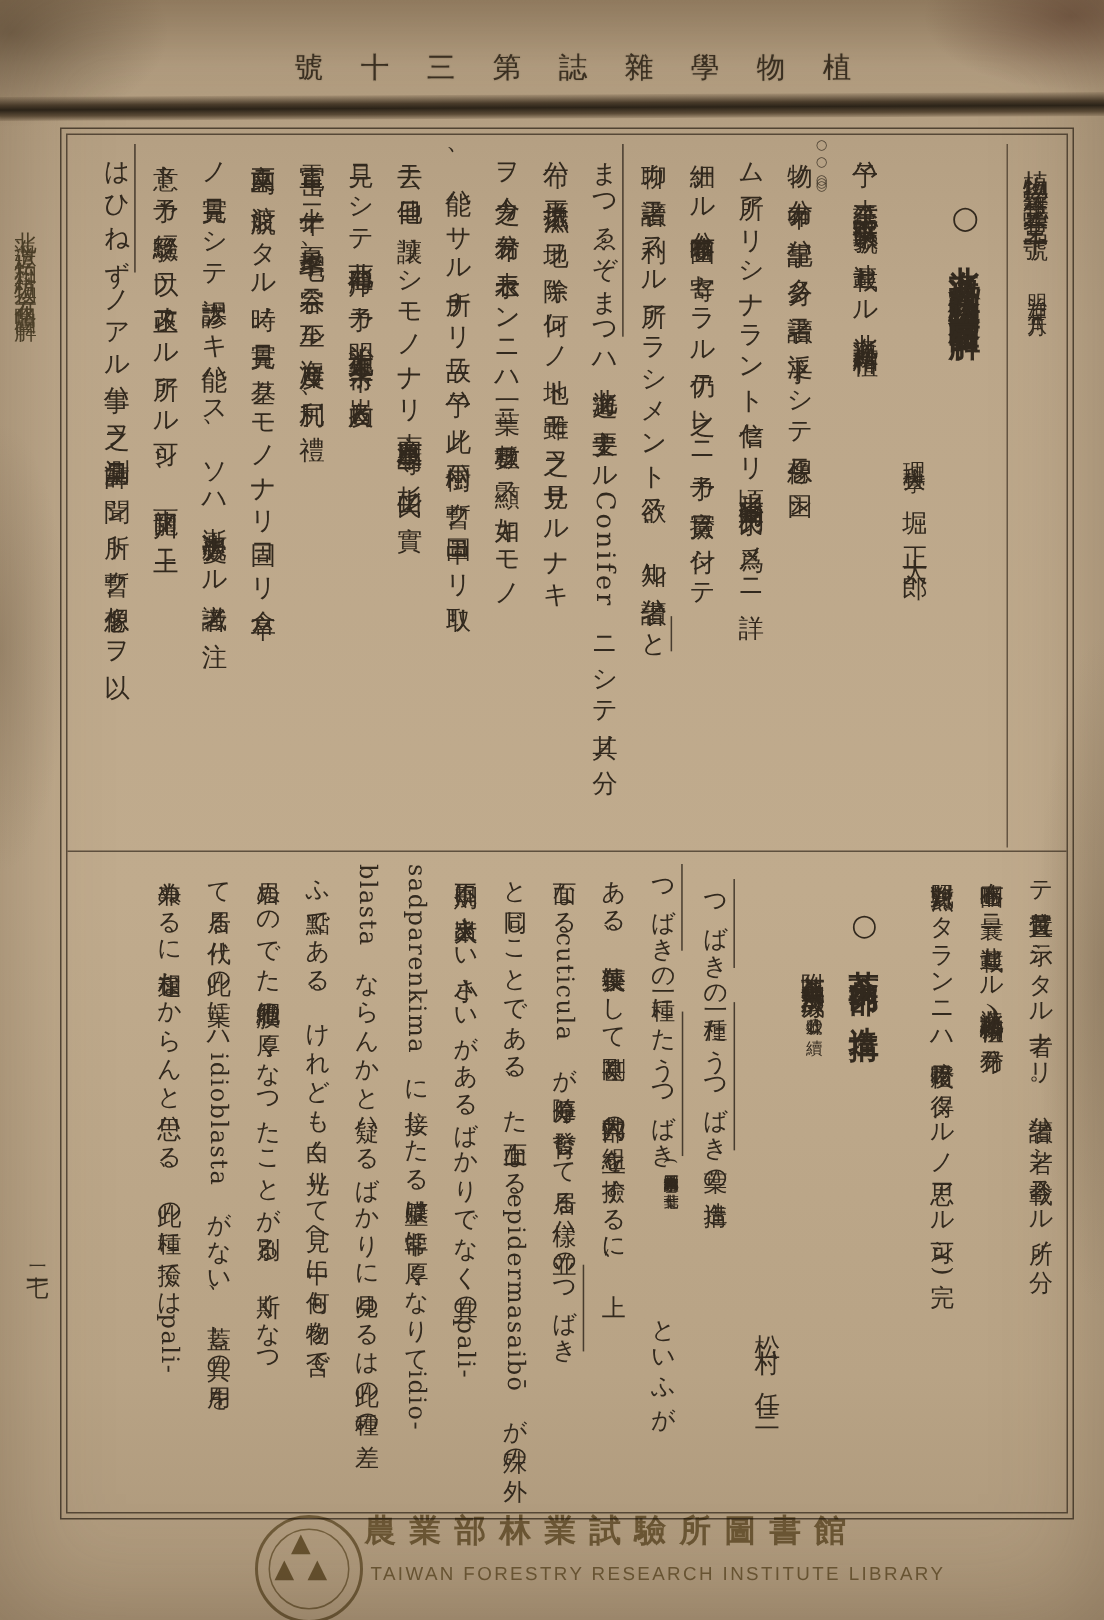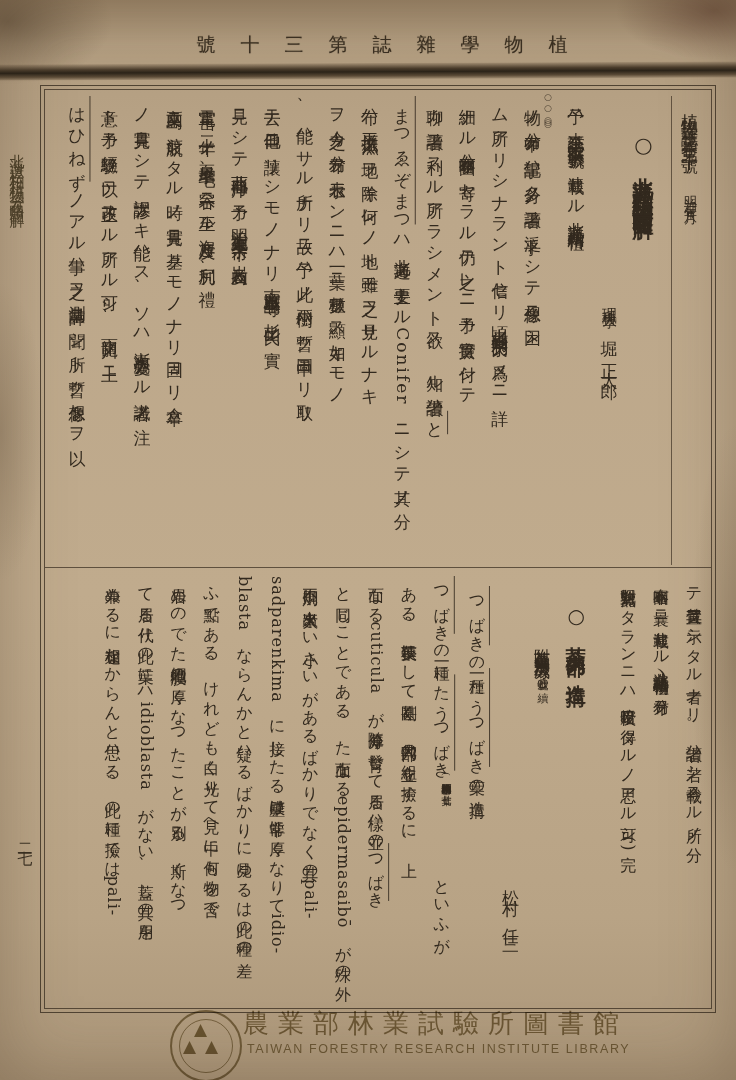--- a/index.html
+++ b/index.html
@@ -68,21 +68,21 @@
   .gap-after{margin-block-end:32px;}
   .sideline{text-decoration:underline;text-underline-position:right;text-decoration-thickness:1px;text-underline-offset:2px;text-decoration-color:rgba(50,41,30,.85);}
   .dots{text-emphasis-style:open circle;text-emphasis-color:rgba(50,41,30,.8);}
   .warichu{
     display:inline-block;writing-mode:vertical-rl;font-size:10px;letter-spacing:0;
     line-height:1.15;inline-size:96px;vertical-align:middle;margin:1px 0;
   }
   
   .stamp{position:absolute;left:0;top:0;width:736px;height:1080px;pointer-events:none;mix-blend-mode:multiply;}
   .stamp-kanji{
-    position:absolute;left:243px;top:1006px;font-size:26px;font-weight:400;
+    position:absolute;left:243px;top:1006px;font-size:21px;font-weight:700;
     letter-spacing:9px;color:rgba(130,114,67,.8);white-space:nowrap;
   }
   .stamp-latin{
     position:absolute;left:247px;top:1042px;font-size:12.5px;letter-spacing:1.6px;
     color:rgba(130,114,67,.78);font-family:Liberation Sans, sans-serif;white-space:nowrap;
   }
   .seal{
     position:absolute;left:170px;top:1010px;width:72px;height:72px;border-radius:50%;
     border:2.5px solid rgba(130,114,67,.75);box-sizing:border-box;
   }

